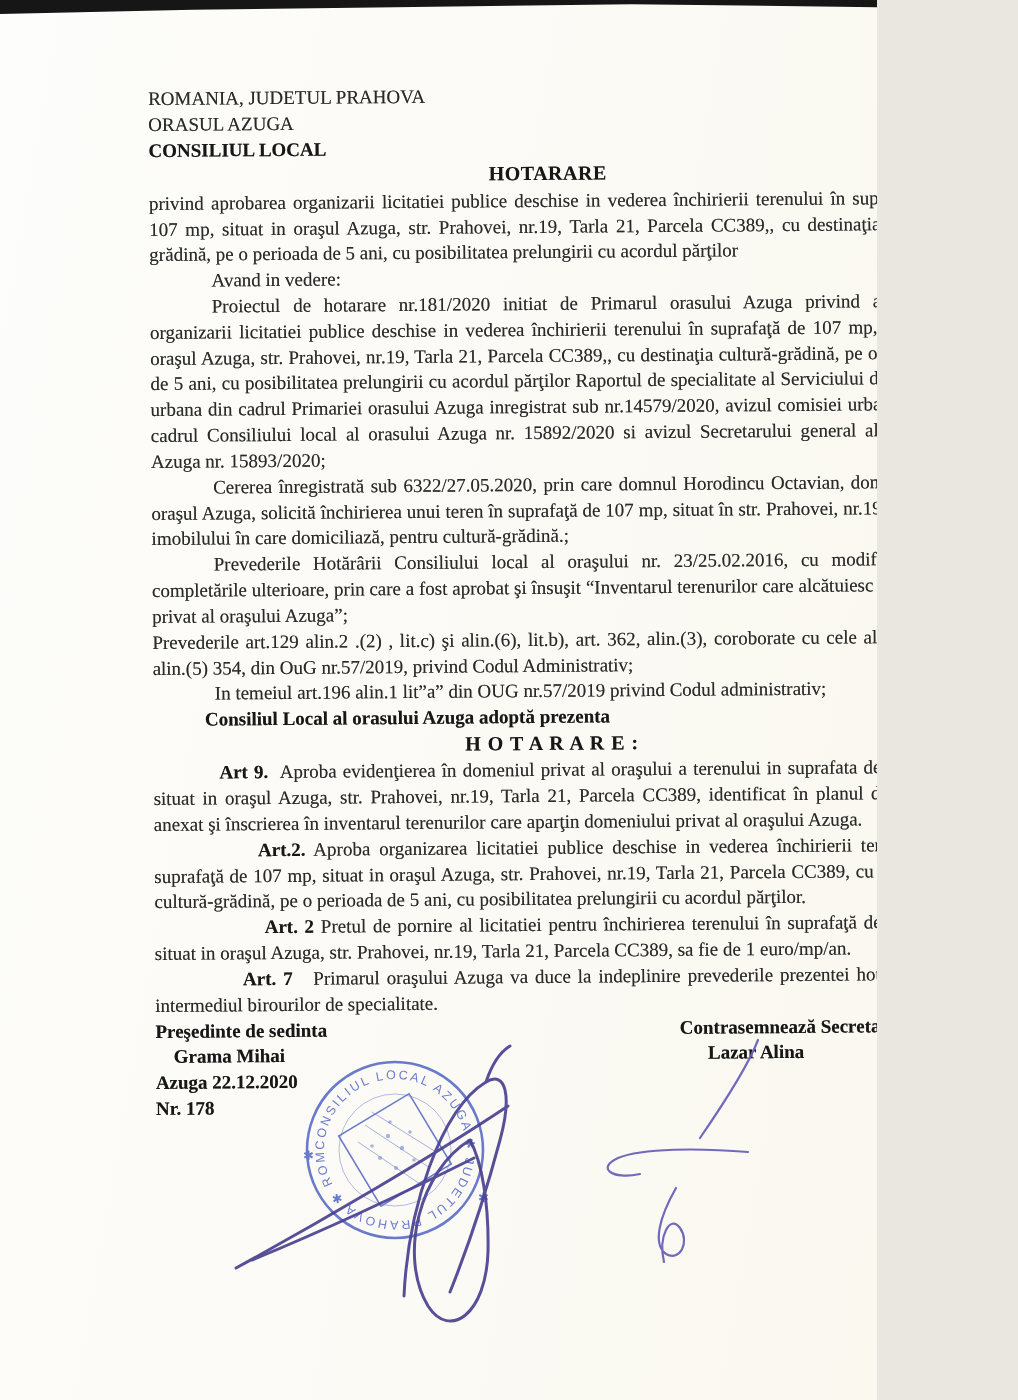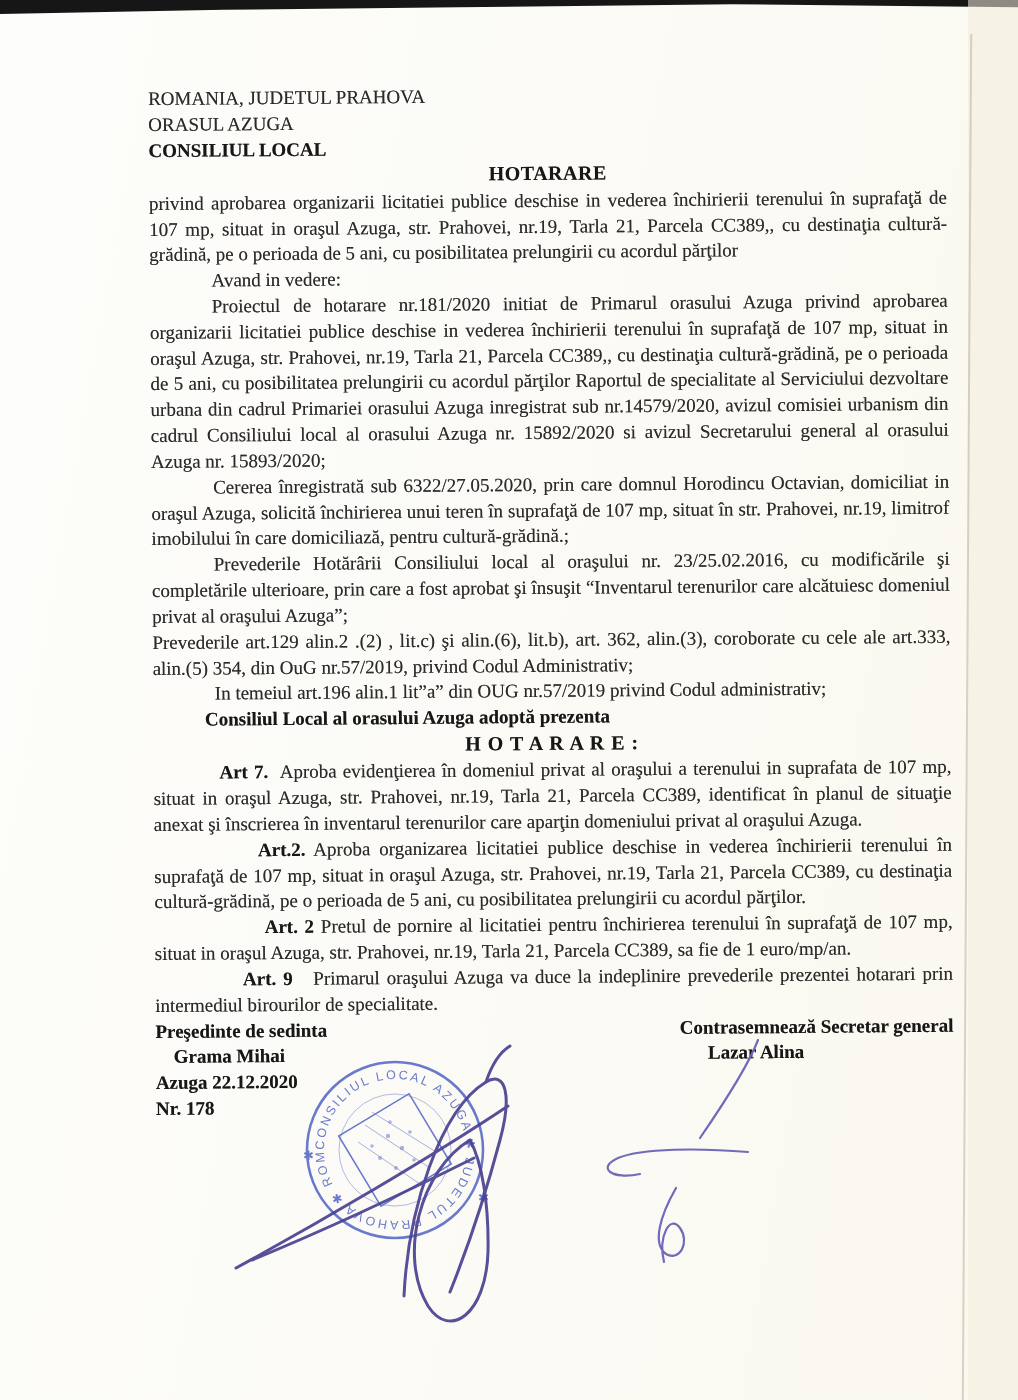--- a/index.html
+++ b/index.html
@@ -1,18 +1,18 @@
 <!DOCTYPE html>
 <html><head>
 <meta charset="utf-8">
 <style>
   html,body{margin:0;padding:0;}
   body{width:1018px;height:1400px;overflow:hidden;background:#e9e7e0;}
   .page{
-    position:relative;width:1018px;height:1400px;overflow:hidden;
+    position:relative;width:877px;height:1400px;overflow:hidden;
     background:linear-gradient(100deg,#fdfdfb 0%,#fbfaf5 55%,#faf8ef 100%);
   }
   .scan-edge-top{
     position:absolute;top:0;left:0;width:100%;height:14px;background:#161616;
     clip-path:polygon(0 0,100% 0,100% 52%,72% 30%,45% 52%,22% 70%,0 100%);
   }
   .scan-line-right{
     position:absolute;top:34px;left:966px;width:2px;height:1366px;
     background:rgba(170,165,145,.45);transform:rotate(.35deg);
   }
@@ -78,27 +78,27 @@
     <p class="just ind">Proiectul de hotarare nr.181/2020 initiat de Primarul orasului Azuga privind aprobarea organizarii licitatiei publice deschise in vederea închirierii terenului în suprafaţă  de 107 mp, situat in oraşul Azuga, str. Prahovei, nr.19, Tarla 21, Parcela CC389,,  cu destinaţia cultură-grădină, pe o perioada de 5 ani, cu posibilitatea prelungirii cu acordul părţilor Raportul de specialitate al Serviciului dezvoltare urbana din cadrul Primariei orasului Azuga inregistrat sub nr.14579/2020, avizul comisiei  urbanism din cadrul Consiliului local al orasului Azuga nr. 15892/2020 si avizul Secretarului general al orasului Azuga nr. 15893/2020;</p>
     <p class="just ind">Cererea înregistrată sub 6322/27.05.2020, prin care  domnul Horodincu Octavian, domiciliat in oraşul Azuga, solicită închirierea unui teren în suprafaţă de 107 mp, situat în str. Prahovei, nr.19, limitrof imobilului în care domiciliază, pentru cultură-grădină.;</p>
     <p class="just ind">Prevederile Hotărârii Consiliului local al oraşului nr. 23/25.02.2016, cu modificările şi completările ulterioare, prin care a fost aprobat şi însuşit “Inventarul terenurilor care alcătuiesc domeniul privat al oraşului Azuga”;</p>
     <p class="just noind">Prevederile art.129 alin.2 .(2) , lit.c) şi alin.(6), lit.b), art. 362, alin.(3), coroborate cu cele ale art.333, alin.(5)  354, din OuG nr.57/2019, privind Codul Administrativ;</p>
     <p class="just ind">In temeiul art.196 alin.1 lit”a” din OUG nr.57/2019 privind Codul administrativ;</p>
 
     <p class="adoption">Consiliul Local al orasului Azuga adoptă prezenta</p>
 
     <div class="decision-heading center">H O T A R A R E :</div>
 
-    <p class="just art1"><span class="b">Art 7.</span>&nbsp; <span>Aproba evidenţierea în domeniul privat al oraşului a terenului  in suprafata de 107 mp,  situat in oraşul Azuga, str. Prahovei, nr.19, Tarla 21, Parcela CC389, identificat în planul de situaţie anexat  şi înscrierea în inventarul  terenurilor care aparţin domeniului privat al oraşului Azuga.</span></p>
+    <p class="just art1"><span class="b">Art 9.</span>&nbsp; <span>Aproba evidenţierea în domeniul privat al oraşului a terenului  in suprafata de 107 mp,  situat in oraşul Azuga, str. Prahovei, nr.19, Tarla 21, Parcela CC389, identificat în planul de situaţie anexat  şi înscrierea în inventarul  terenurilor care aparţin domeniului privat al oraşului Azuga.</span></p>
 
     <p class="just art2"><span class="b">Art.2.</span> <span>Aproba  organizarea licitatiei publice deschise in vederea închirierii terenului în suprafaţă  de 107 mp, situat in oraşul Azuga, str. Prahovei, nr.19, Tarla 21, Parcela CC389,  cu destinaţia cultură-grădină, pe o perioada de 5 ani, cu posibilitatea prelungirii cu acordul părţilor.</span></p>
 
     <p class="just art3"><span class="b">Art. 2</span> <span>Pretul de pornire al licitatiei pentru închirierea terenului în suprafaţă de 107 mp, situat in oraşul Azuga, str. Prahovei, nr.19, Tarla 21, Parcela CC389, sa fie de 1 euro/mp/an.</span></p>
 
-    <p class="just art4"><span class="b">Art. 9</span>&nbsp;&nbsp; <span>Primarul oraşului Azuga va duce la indeplinire prevederile prezentei hotarari prin intermediul birourilor de specialitate.</span></p>
+    <p class="just art4"><span class="b">Art. 7</span>&nbsp;&nbsp; <span>Primarul oraşului Azuga va duce la indeplinire prevederile prezentei hotarari prin intermediul birourilor de specialitate.</span></p>
 
     <div class="sig-row">
       <div class="sig-left">
         <div class="sig-role">Preşedinte de sedinta</div>
         <div class="sig-name">Grama Mihai</div>
       </div>
       <div class="sig-right">
         <div class="sig-role">Contrasemnează  Secretar general</div>
         <div class="sig-name">Lazar Alina</div>
       </div>

